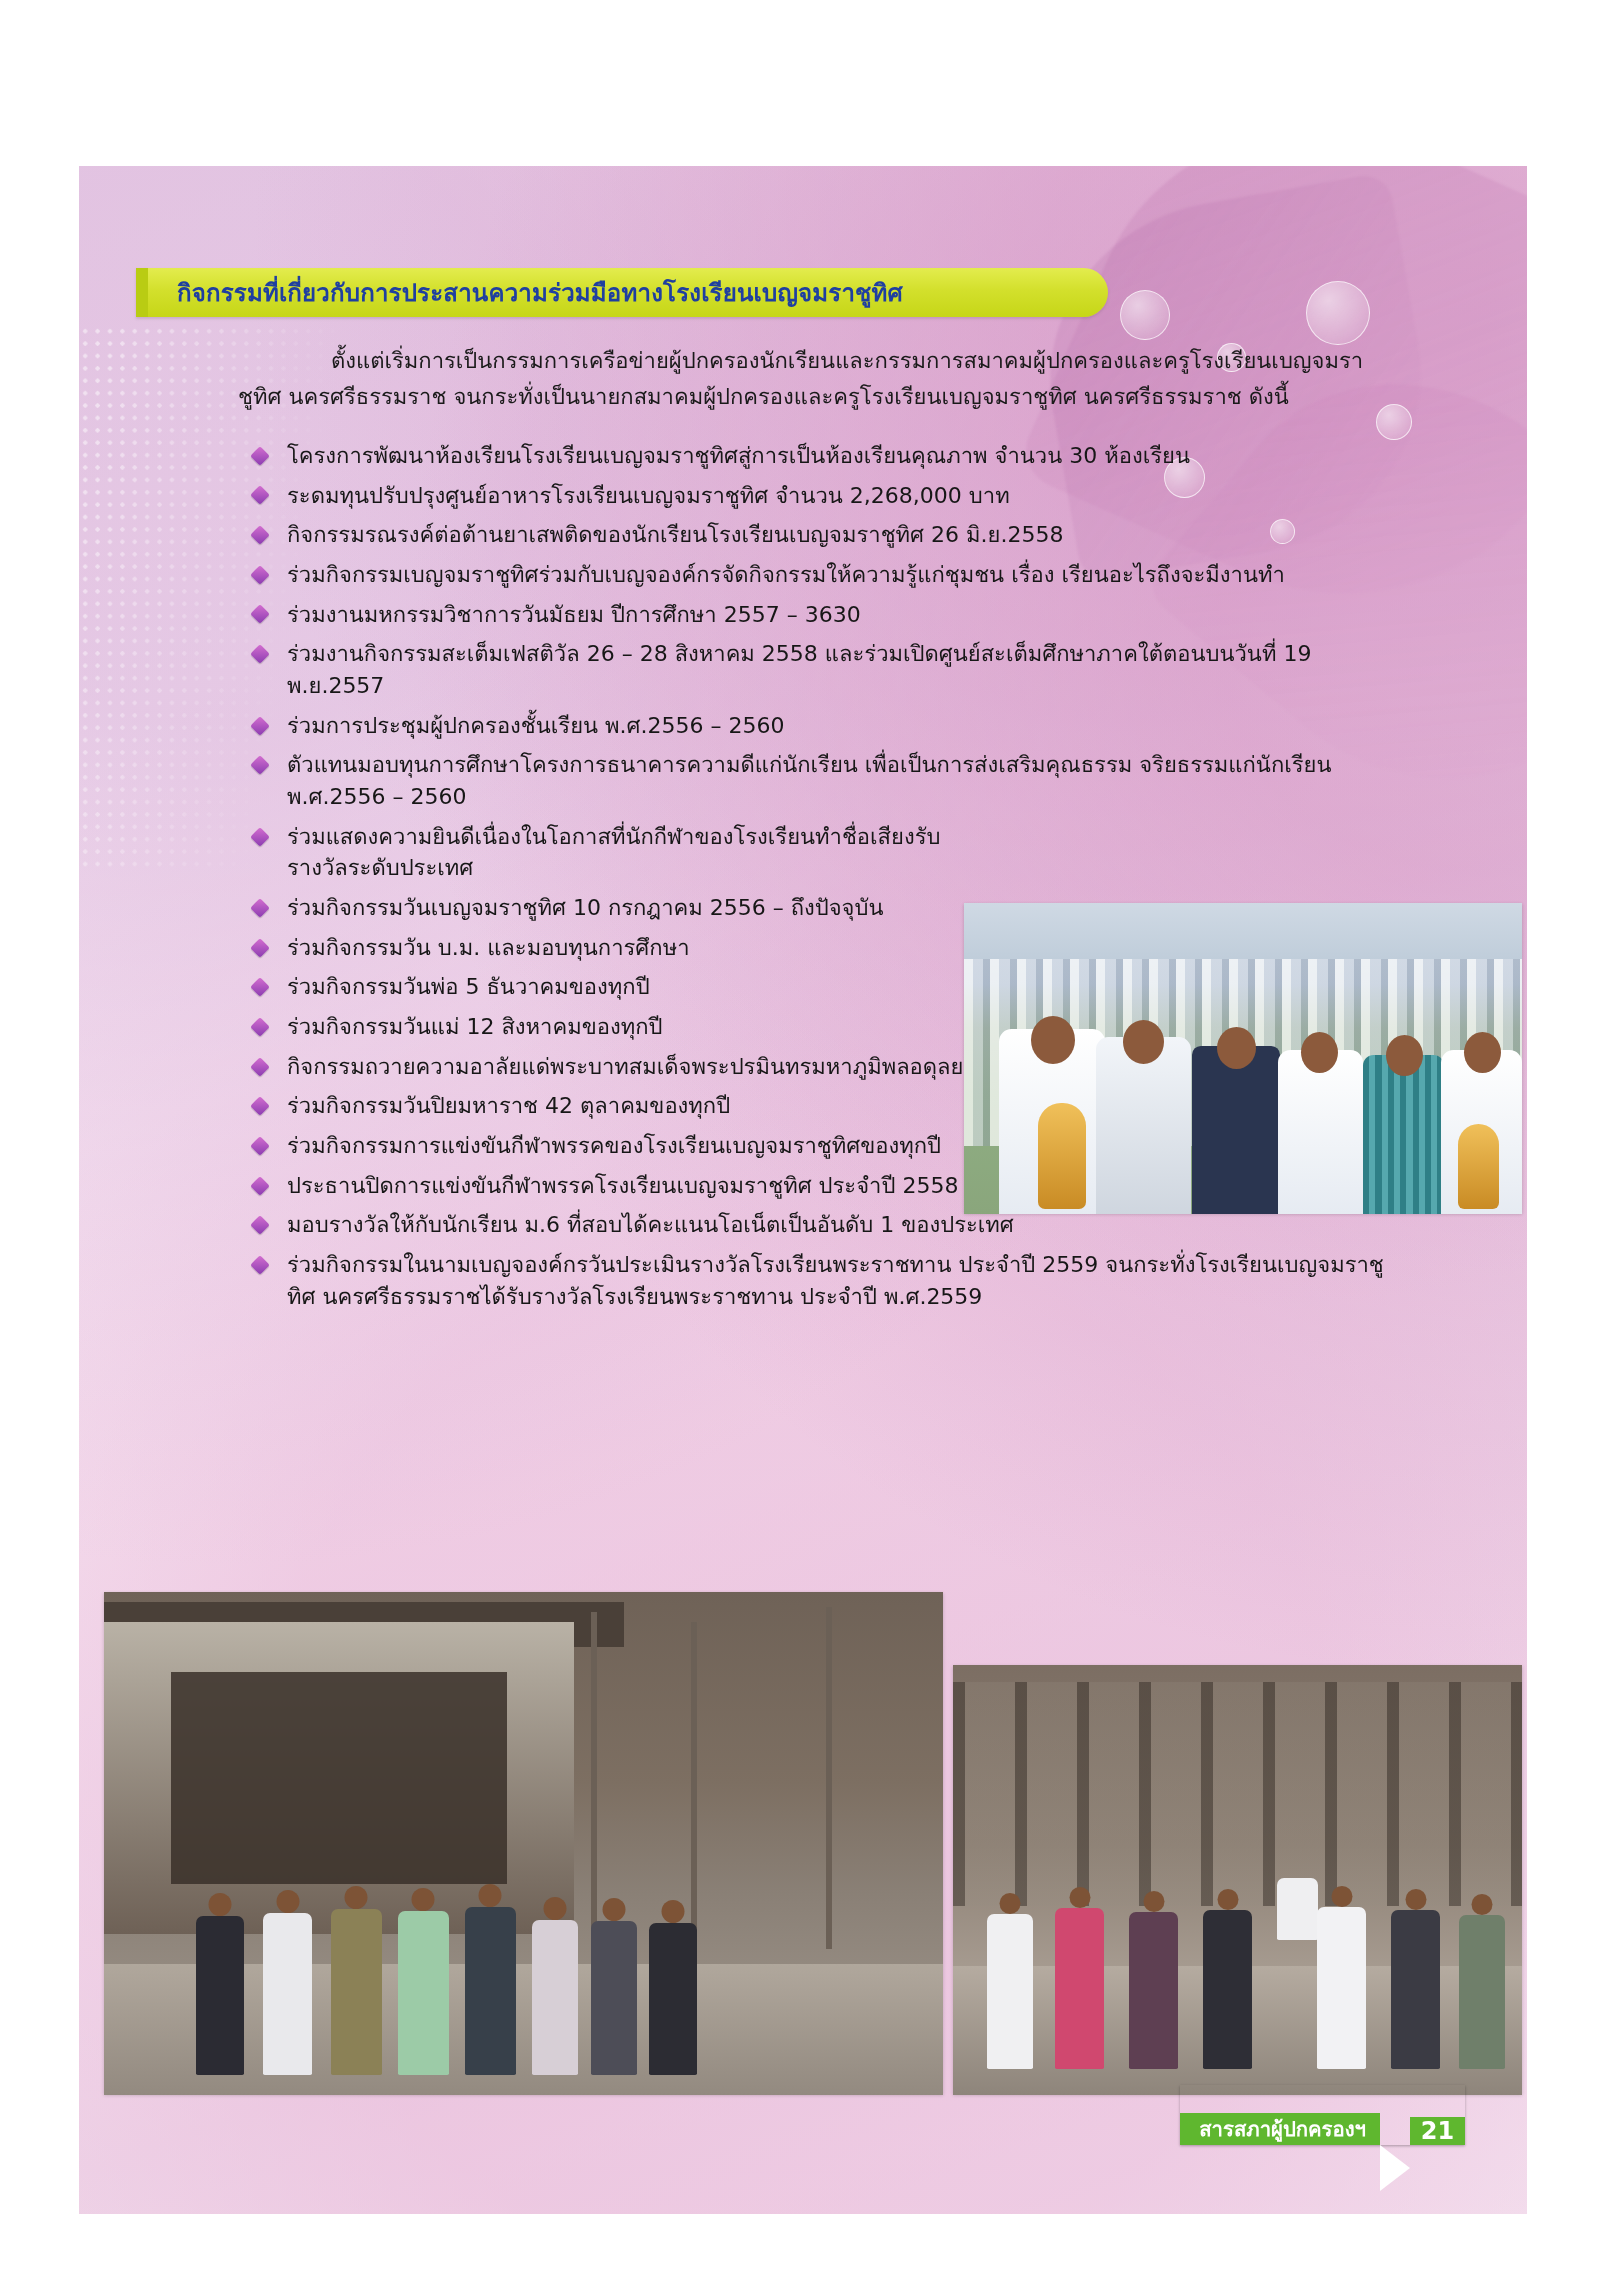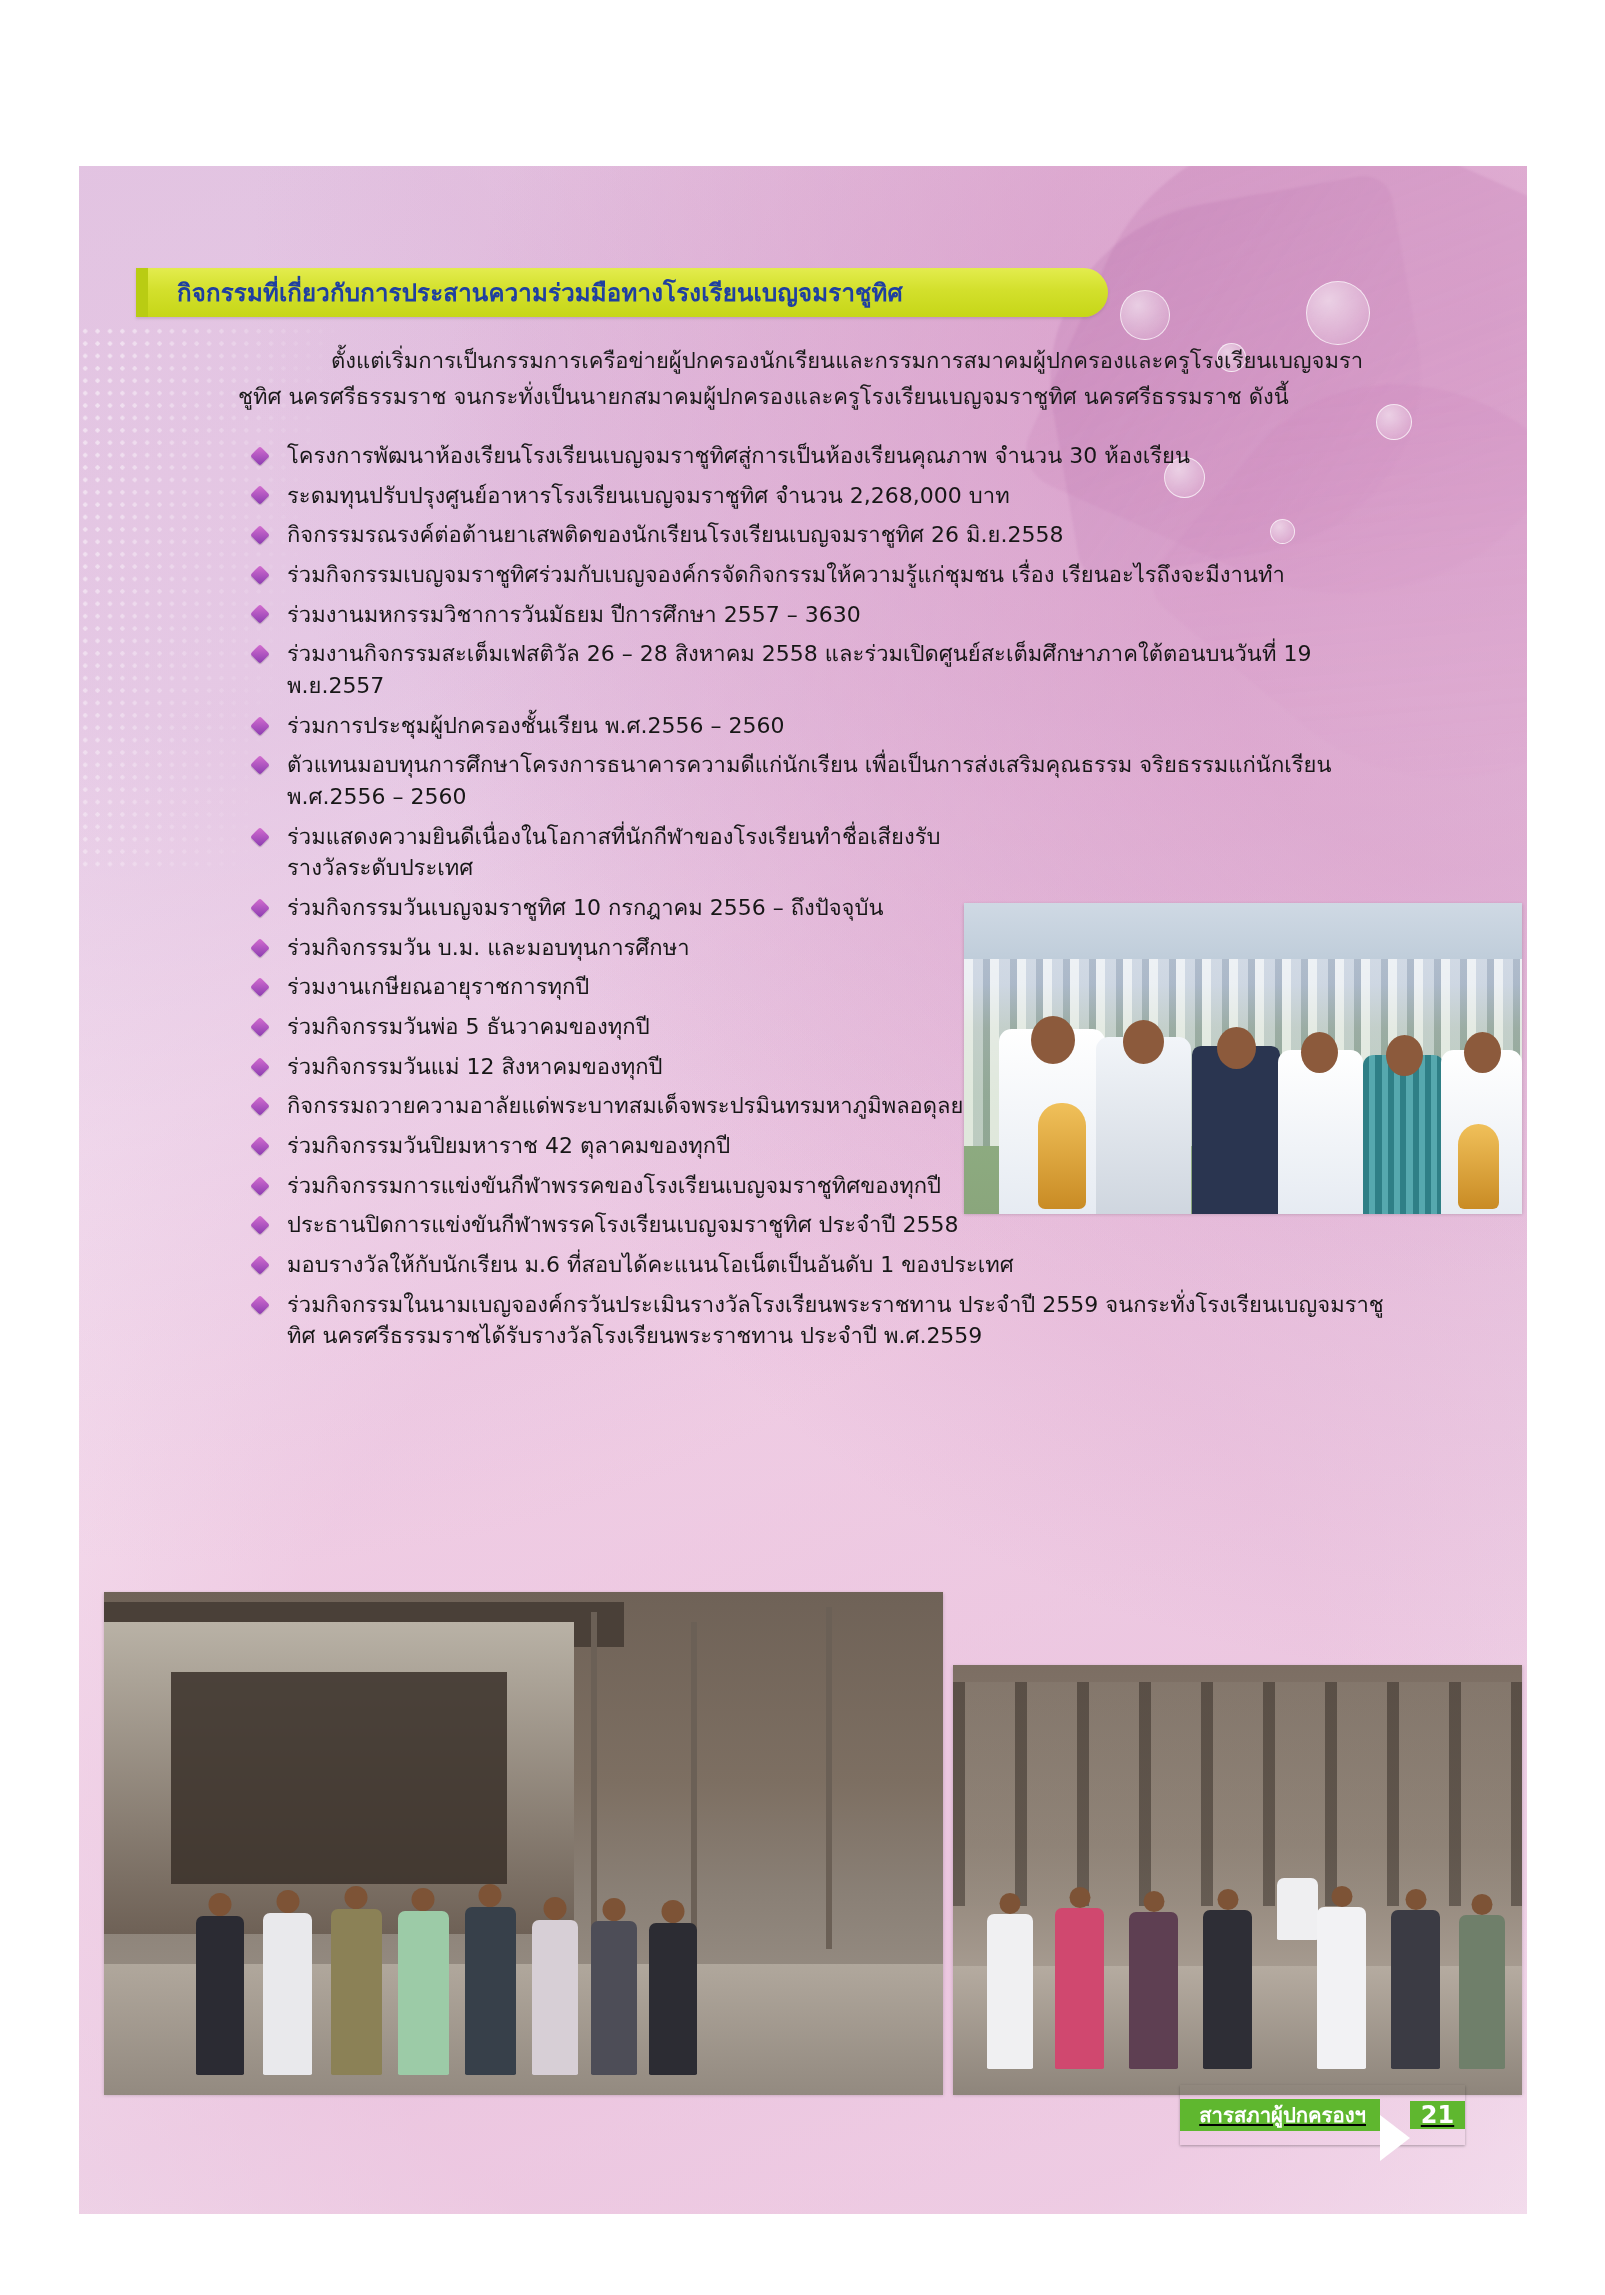--- a/index.html
+++ b/index.html
@@ -132,23 +132,22 @@
   .ph-br .struct{position:absolute;left:0;top:4%;width:100%;height:52%;
     background:repeating-linear-gradient(90deg, rgba(60,52,45,.55) 0 12.4px, rgba(150,140,128,.25) 12.4px 62px);}
   .ph-br .ground{position:absolute;left:0;bottom:0;width:100%;height:30%;
     background:linear-gradient(180deg,#b5aba0,#8e857b);}
   .ph-br .person{position:absolute;bottom:6%;border-radius:7px 7px 1.8px 1.8px;}
   .ph-br .person .hd{position:absolute;left:50%;top:-21px;transform:translateX(-50%);
     width:21px;height:21px;border-radius:50%;background:#7d5336;}
 
   
   .footer-tag{
-    position:absolute;right:62px;bottom:69px;height:60px;display:flex;align-items:center;
+    position:absolute;right:62px;bottom:69px;height:60px;display:flex;align-items:flex-end;
     box-shadow:0 0.9px 2.6px rgba(0,0,0,.3);
-    text-decoration:underline;
   }
   .footer-label{
     background:#5fb72f;color:#ffffff;font-size:20.3px;font-weight:bold;
     display:flex;align-items:center;padding:0 14px 0 19.4px;
   }
   .footer-arrow{
     width:30px;background:#5fb72f;position:relative;
   }
   .footer-arrow:after{
     content:"";position:absolute;left:0;top:0;width:0;height:0;
@@ -222,24 +221,20 @@
         <span class="dia"></span>
         <span class="txt">ร่วมแสดงความยินดีเนื่องในโอกาสที่นักกีฬาของโรงเรียนทำชื่อเสียงรับรางวัลระดับประเทศ</span>
       </div>
     <div class="li narrow">
         <span class="dia"></span>
         <span class="txt">ร่วมกิจกรรมวันเบญจมราชูทิศ   10   กรกฎาคม   2556  –  ถึงปัจจุบัน</span>
       </div>
     <div class="li narrow">
         <span class="dia"></span>
         <span class="txt">ร่วมกิจกรรมวัน บ.ม.  และมอบทุนการศึกษา</span>
-      </div>
-    <div class="li narrow">
-        <span class="dia"></span>
-        <span class="txt">ร่วมงานเกษียณอายุราชการทุกปี</span>
       </div>
     <div class="li narrow">
         <span class="dia"></span>
         <span class="txt">ร่วมกิจกรรมวันพ่อ 5  ธันวาคมของทุกปี</span>
       </div>
     <div class="li narrow">
         <span class="dia"></span>
         <span class="txt">ร่วมกิจกรรมวันแม่ 12  สิงหาคมของทุกปี</span>
       </div>
     <div class="li">

